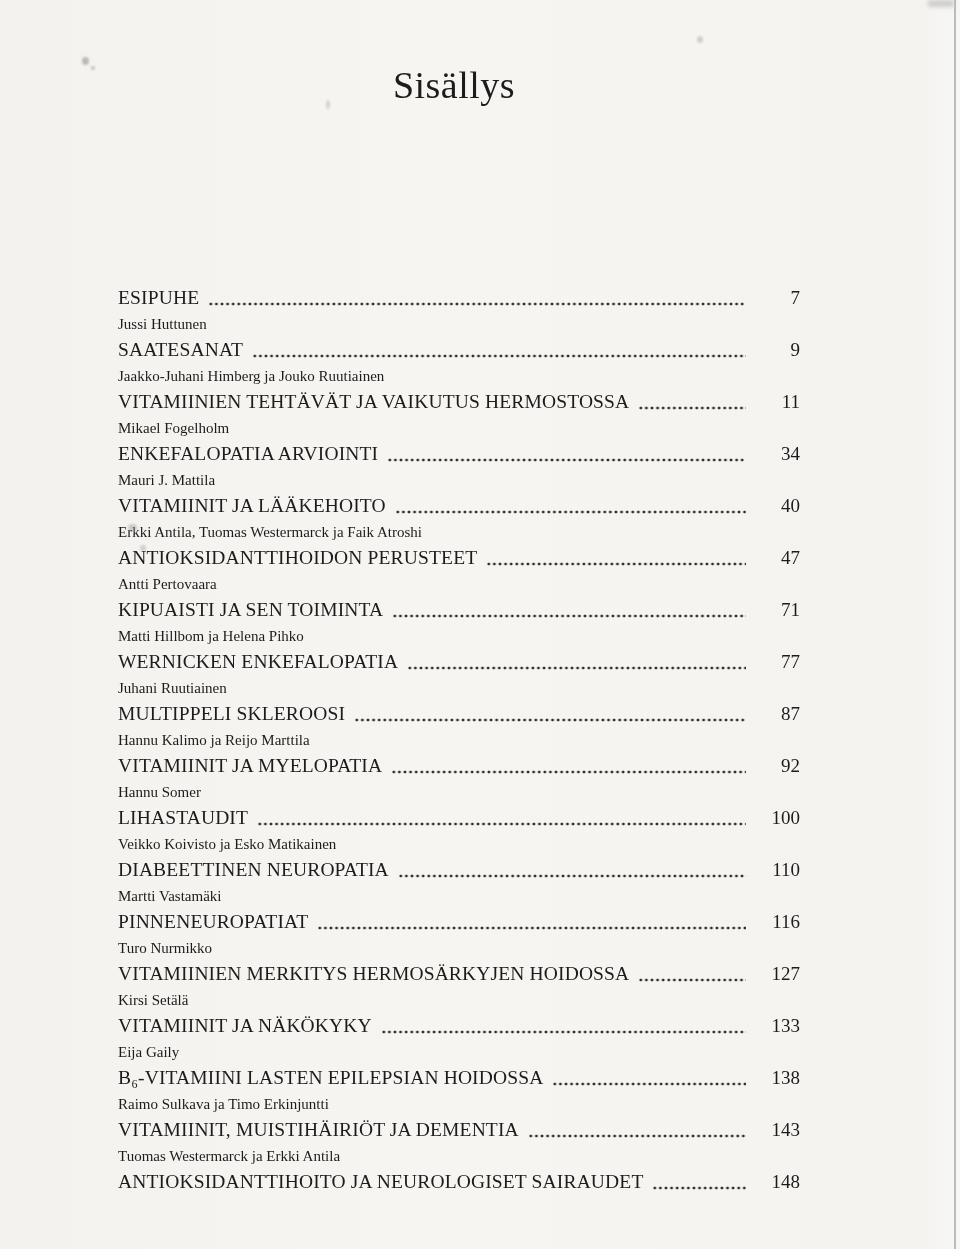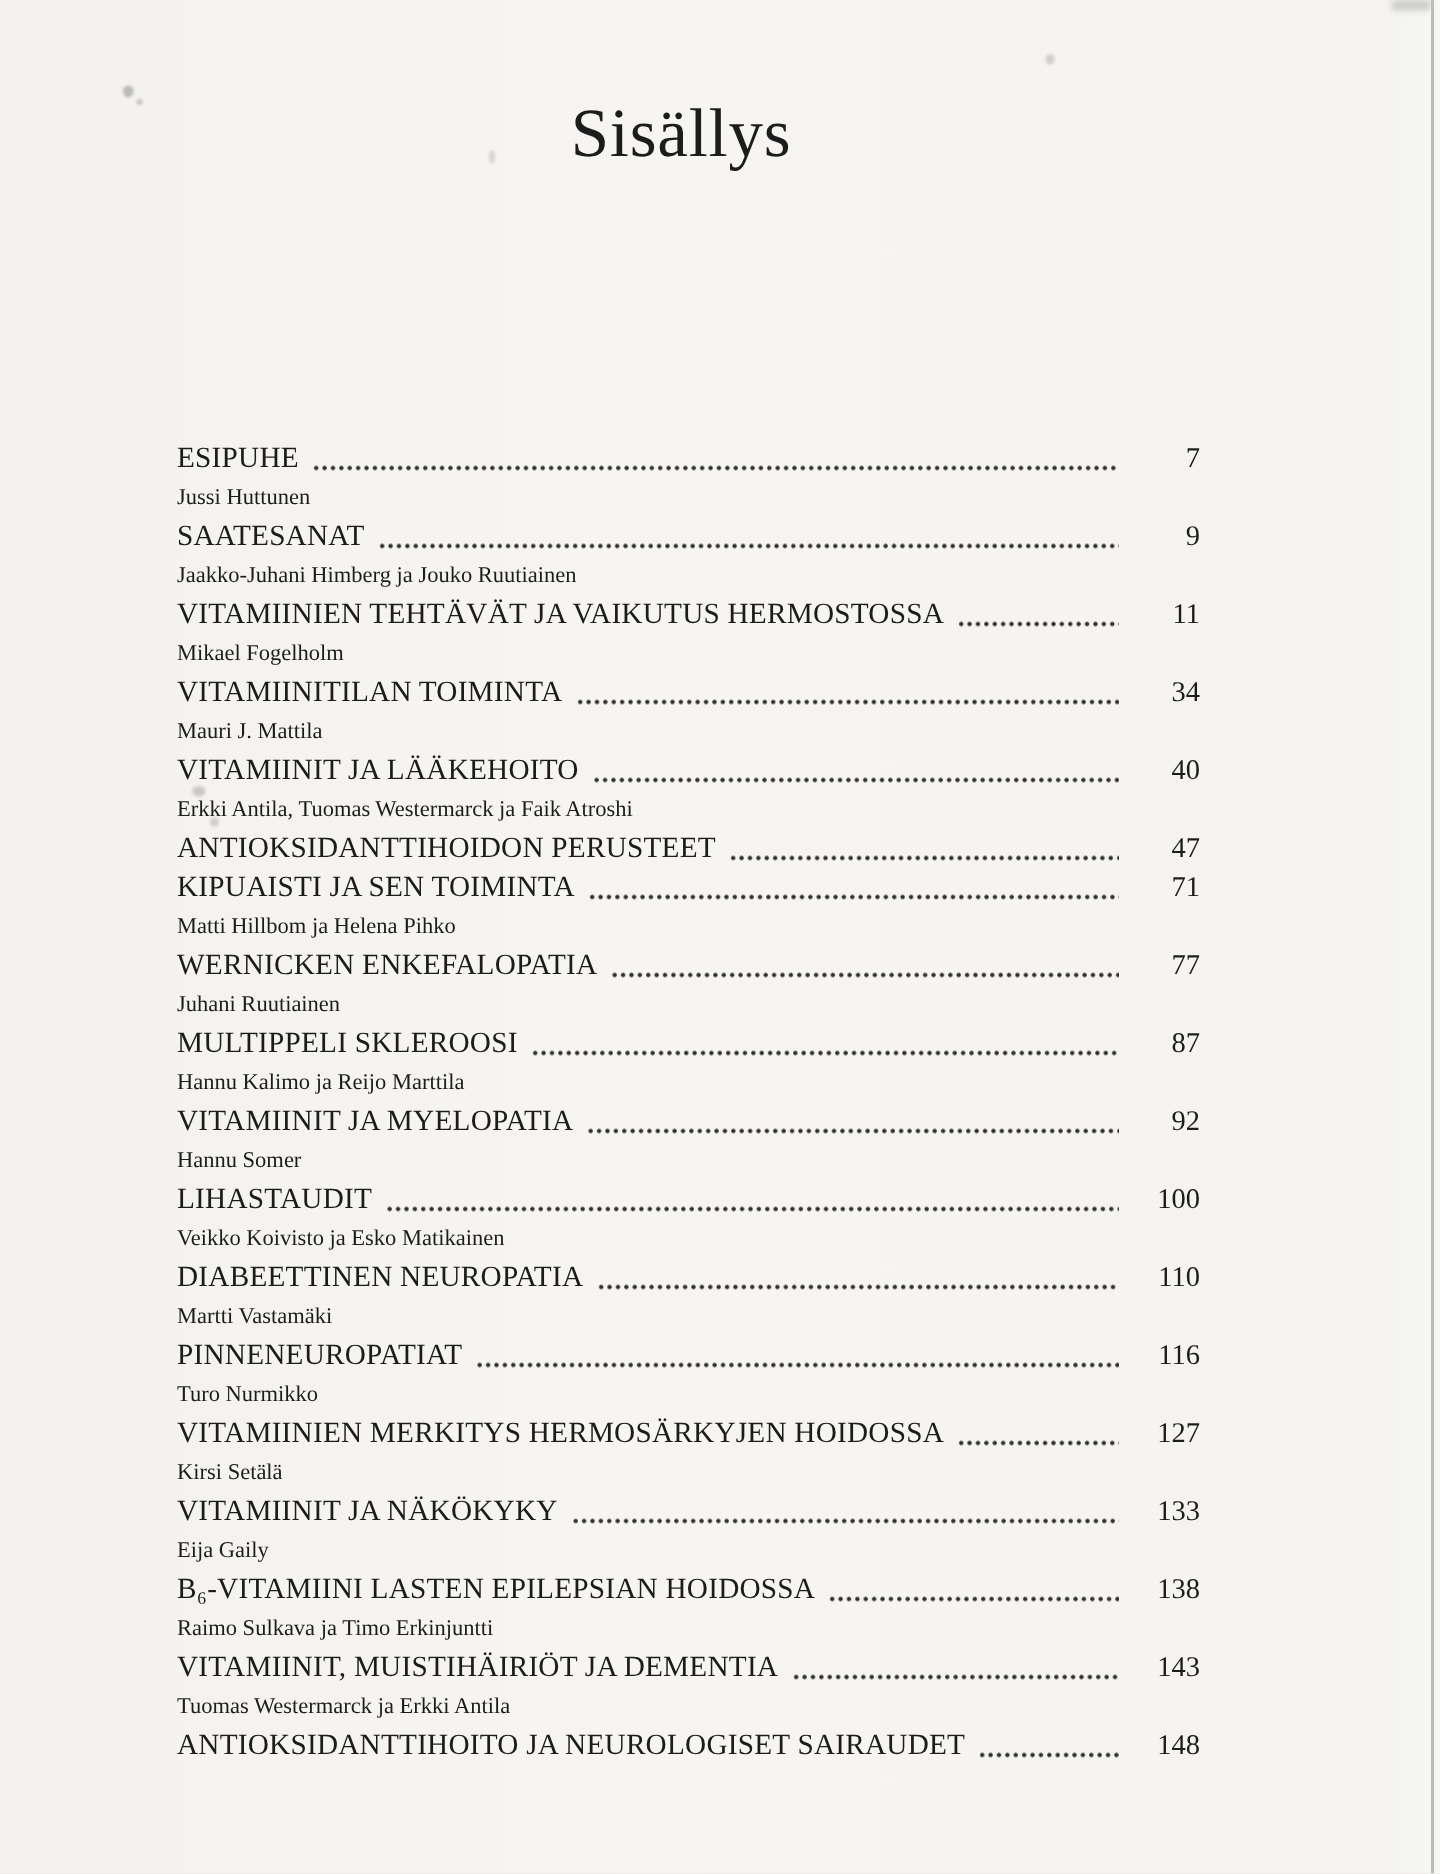--- a/index.html
+++ b/index.html
@@ -46,21 +46,21 @@
   .speck.s1 { left: 82px;  top: 57px;  width: 7px; height: 8px; opacity: .55; }
   .speck.s2 { left: 91px;  top: 66px;  width: 4px; height: 4px; opacity: .45; }
   .speck.s3 { left: 128px; top: 524px; width: 9px; height: 7px; opacity: .40; }
   .speck.s4 { left: 140px; top: 545px; width: 6px; height: 6px; opacity: .35; }
   .speck.s5 { left: 697px; top: 36px;  width: 6px; height: 7px; opacity: .35; }
   .speck.s6 { left: 326px; top: 100px; width: 4px; height: 9px; opacity: .30; }
 
   h1.toc-heading {
     margin: 66px 52px 0 0;
     text-align: center;
-    font-size: 46px;
+    font-size: 38px;
     font-weight: normal;
     letter-spacing: 0.5px;
     line-height: 1;
   }
   .toc {
     margin: 181px 0 0 118px;
     width: 682px;
   }
   .entry { }
   .author-line {
@@ -135,21 +135,21 @@
     <div class="title-row">
       <span class="chapter-title">VITAMIINIEN TEHTÄVÄT JA VAIKUTUS HERMOSTOSSA</span>
       <span class="leader"></span>
       <span class="page-number">11</span>
     </div>
   </div>
 
   <div class="entry">
     <div class="author-line">Mikael Fogelholm</div>
     <div class="title-row">
-      <span class="chapter-title">VITAMIINITILAN TOIMINTA</span>
+      <span class="chapter-title">ENKEFALOPATIA ARVIOINTI</span>
       <span class="leader"></span>
       <span class="page-number">34</span>
     </div>
   </div>
 
   <div class="entry">
     <div class="author-line">Mauri J. Mattila</div>
     <div class="title-row">
       <span class="chapter-title">VITAMIINIT JA LÄÄKEHOITO</span>
       <span class="leader"></span>
@@ -160,20 +160,21 @@
   <div class="entry">
     <div class="author-line">Erkki Antila, Tuomas Westermarck ja Faik Atroshi</div>
     <div class="title-row">
       <span class="chapter-title">ANTIOKSIDANTTIHOIDON PERUSTEET</span>
       <span class="leader"></span>
       <span class="page-number">47</span>
     </div>
   </div>
 
   <div class="entry">
+    <div class="author-line">Antti Pertovaara</div>
     <div class="title-row">
       <span class="chapter-title">KIPUAISTI JA SEN TOIMINTA</span>
       <span class="leader"></span>
       <span class="page-number">71</span>
     </div>
   </div>
 
   <div class="entry">
     <div class="author-line">Matti Hillbom ja Helena Pihko</div>
     <div class="title-row">

